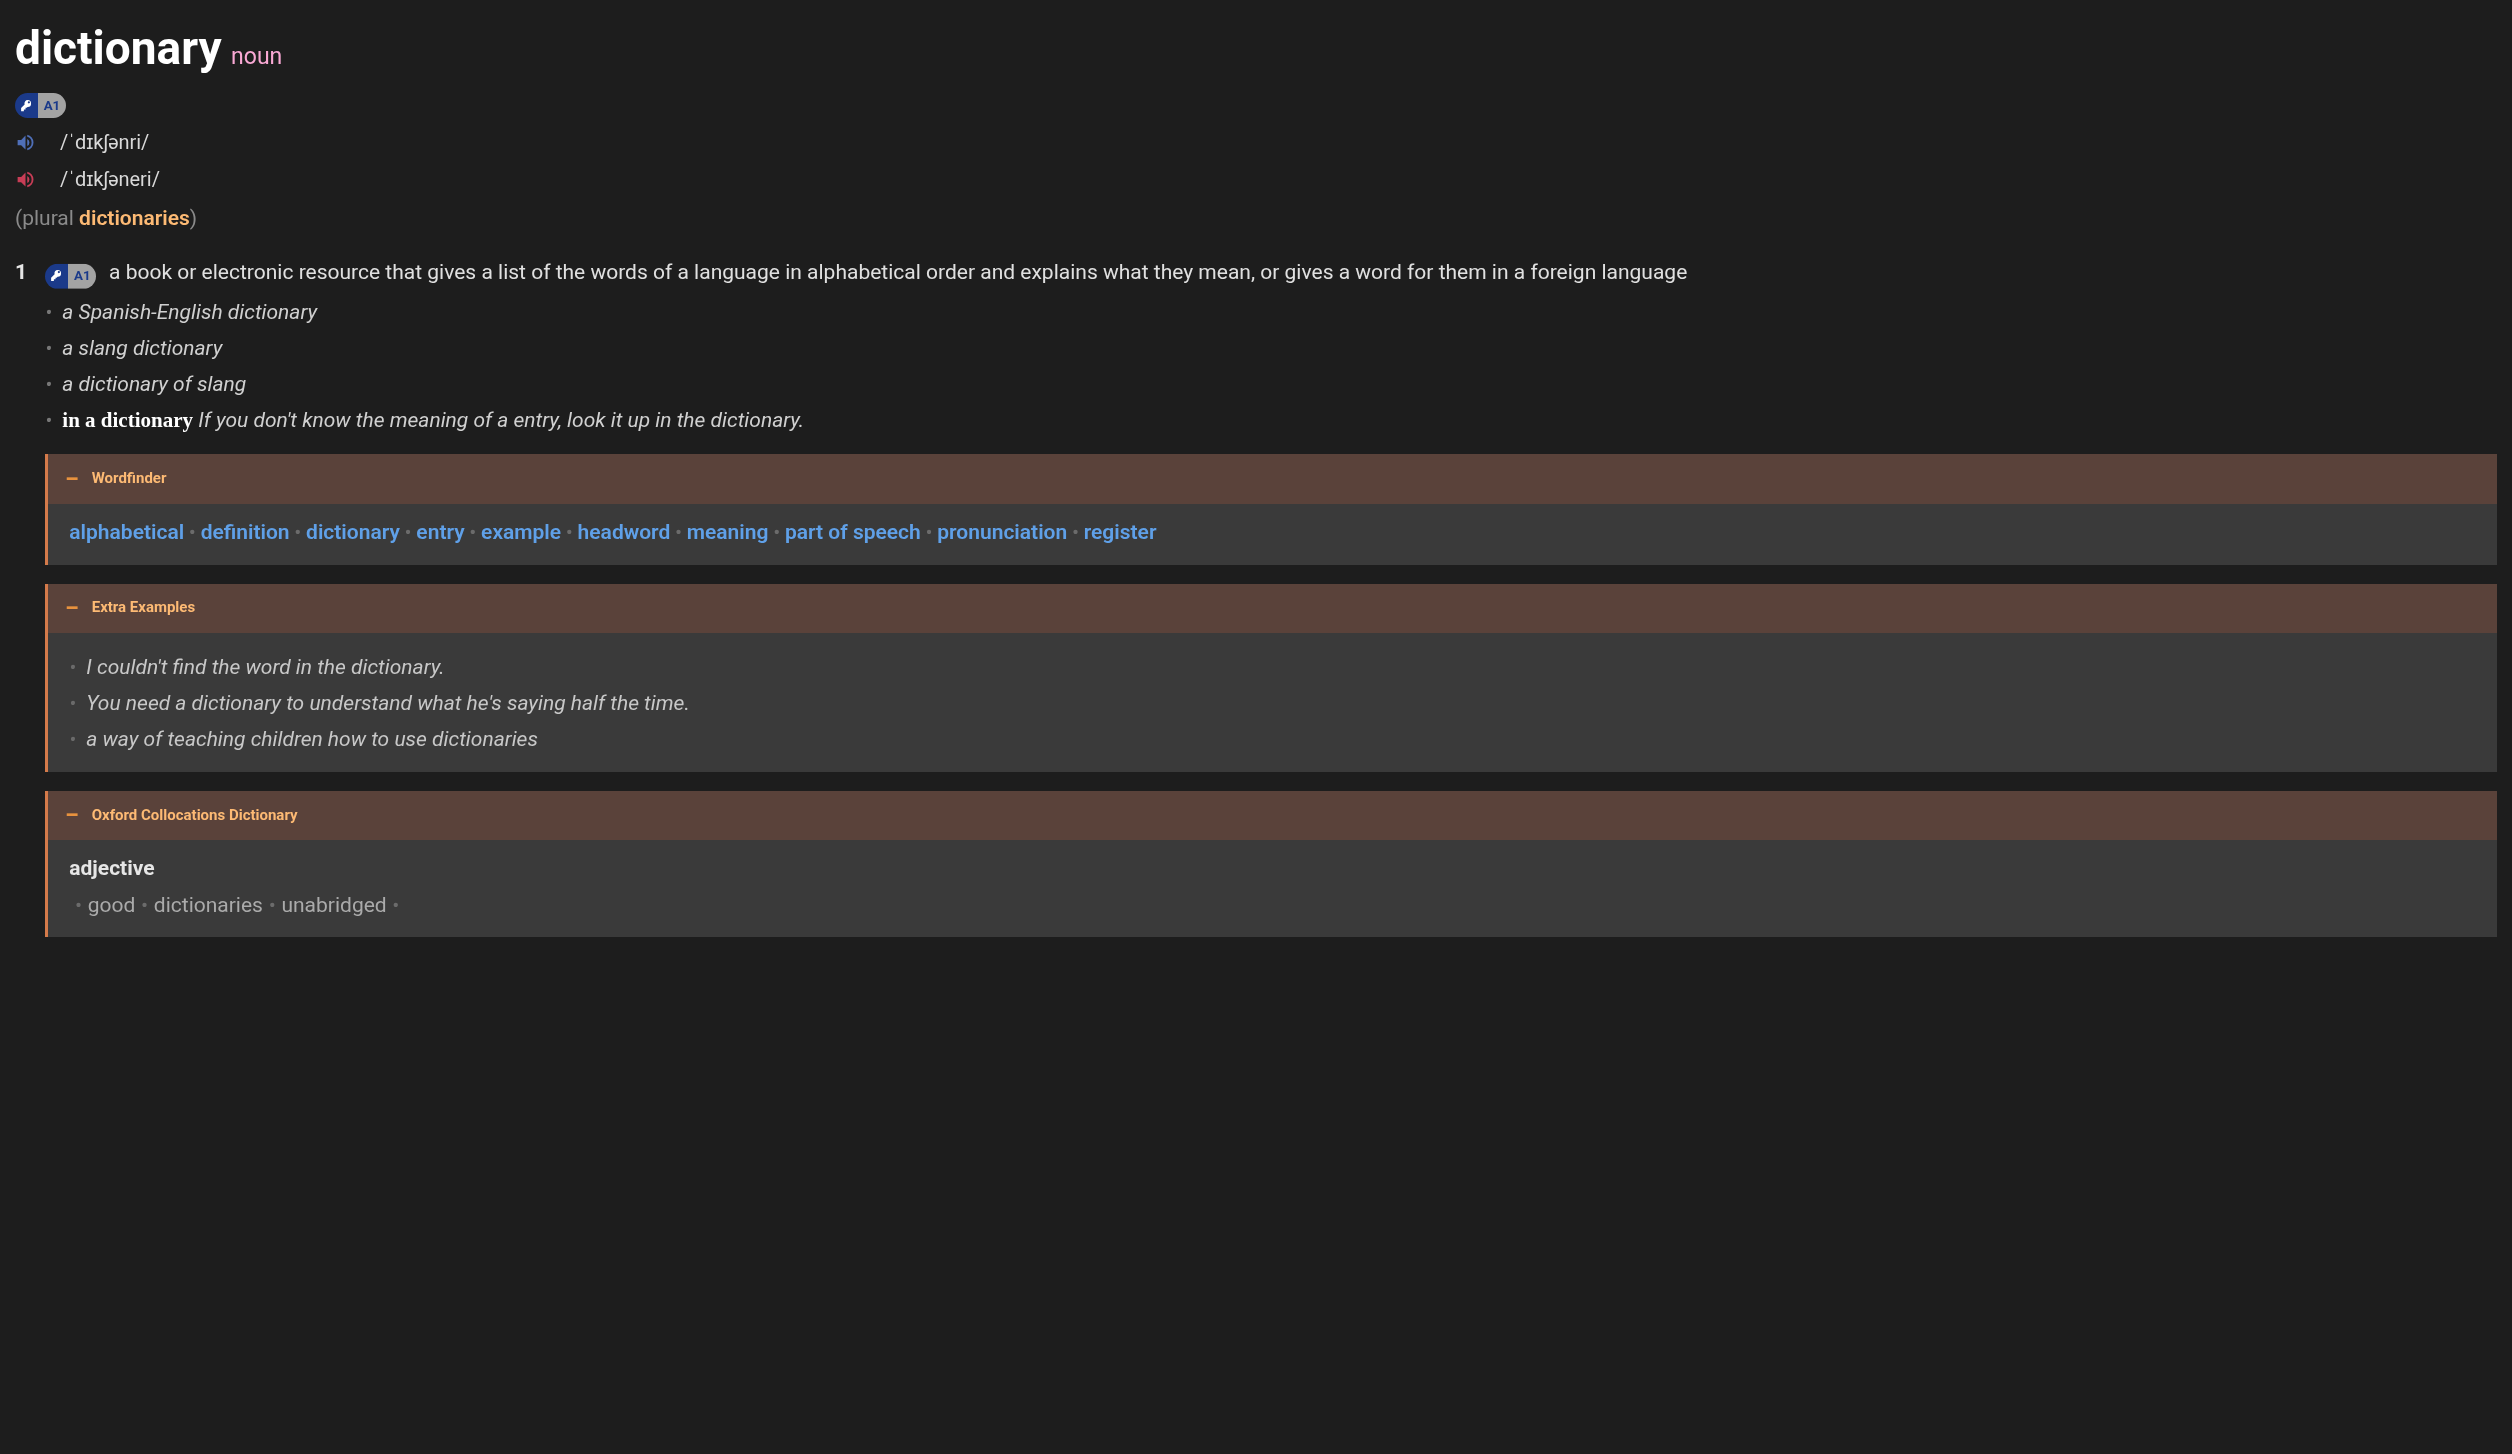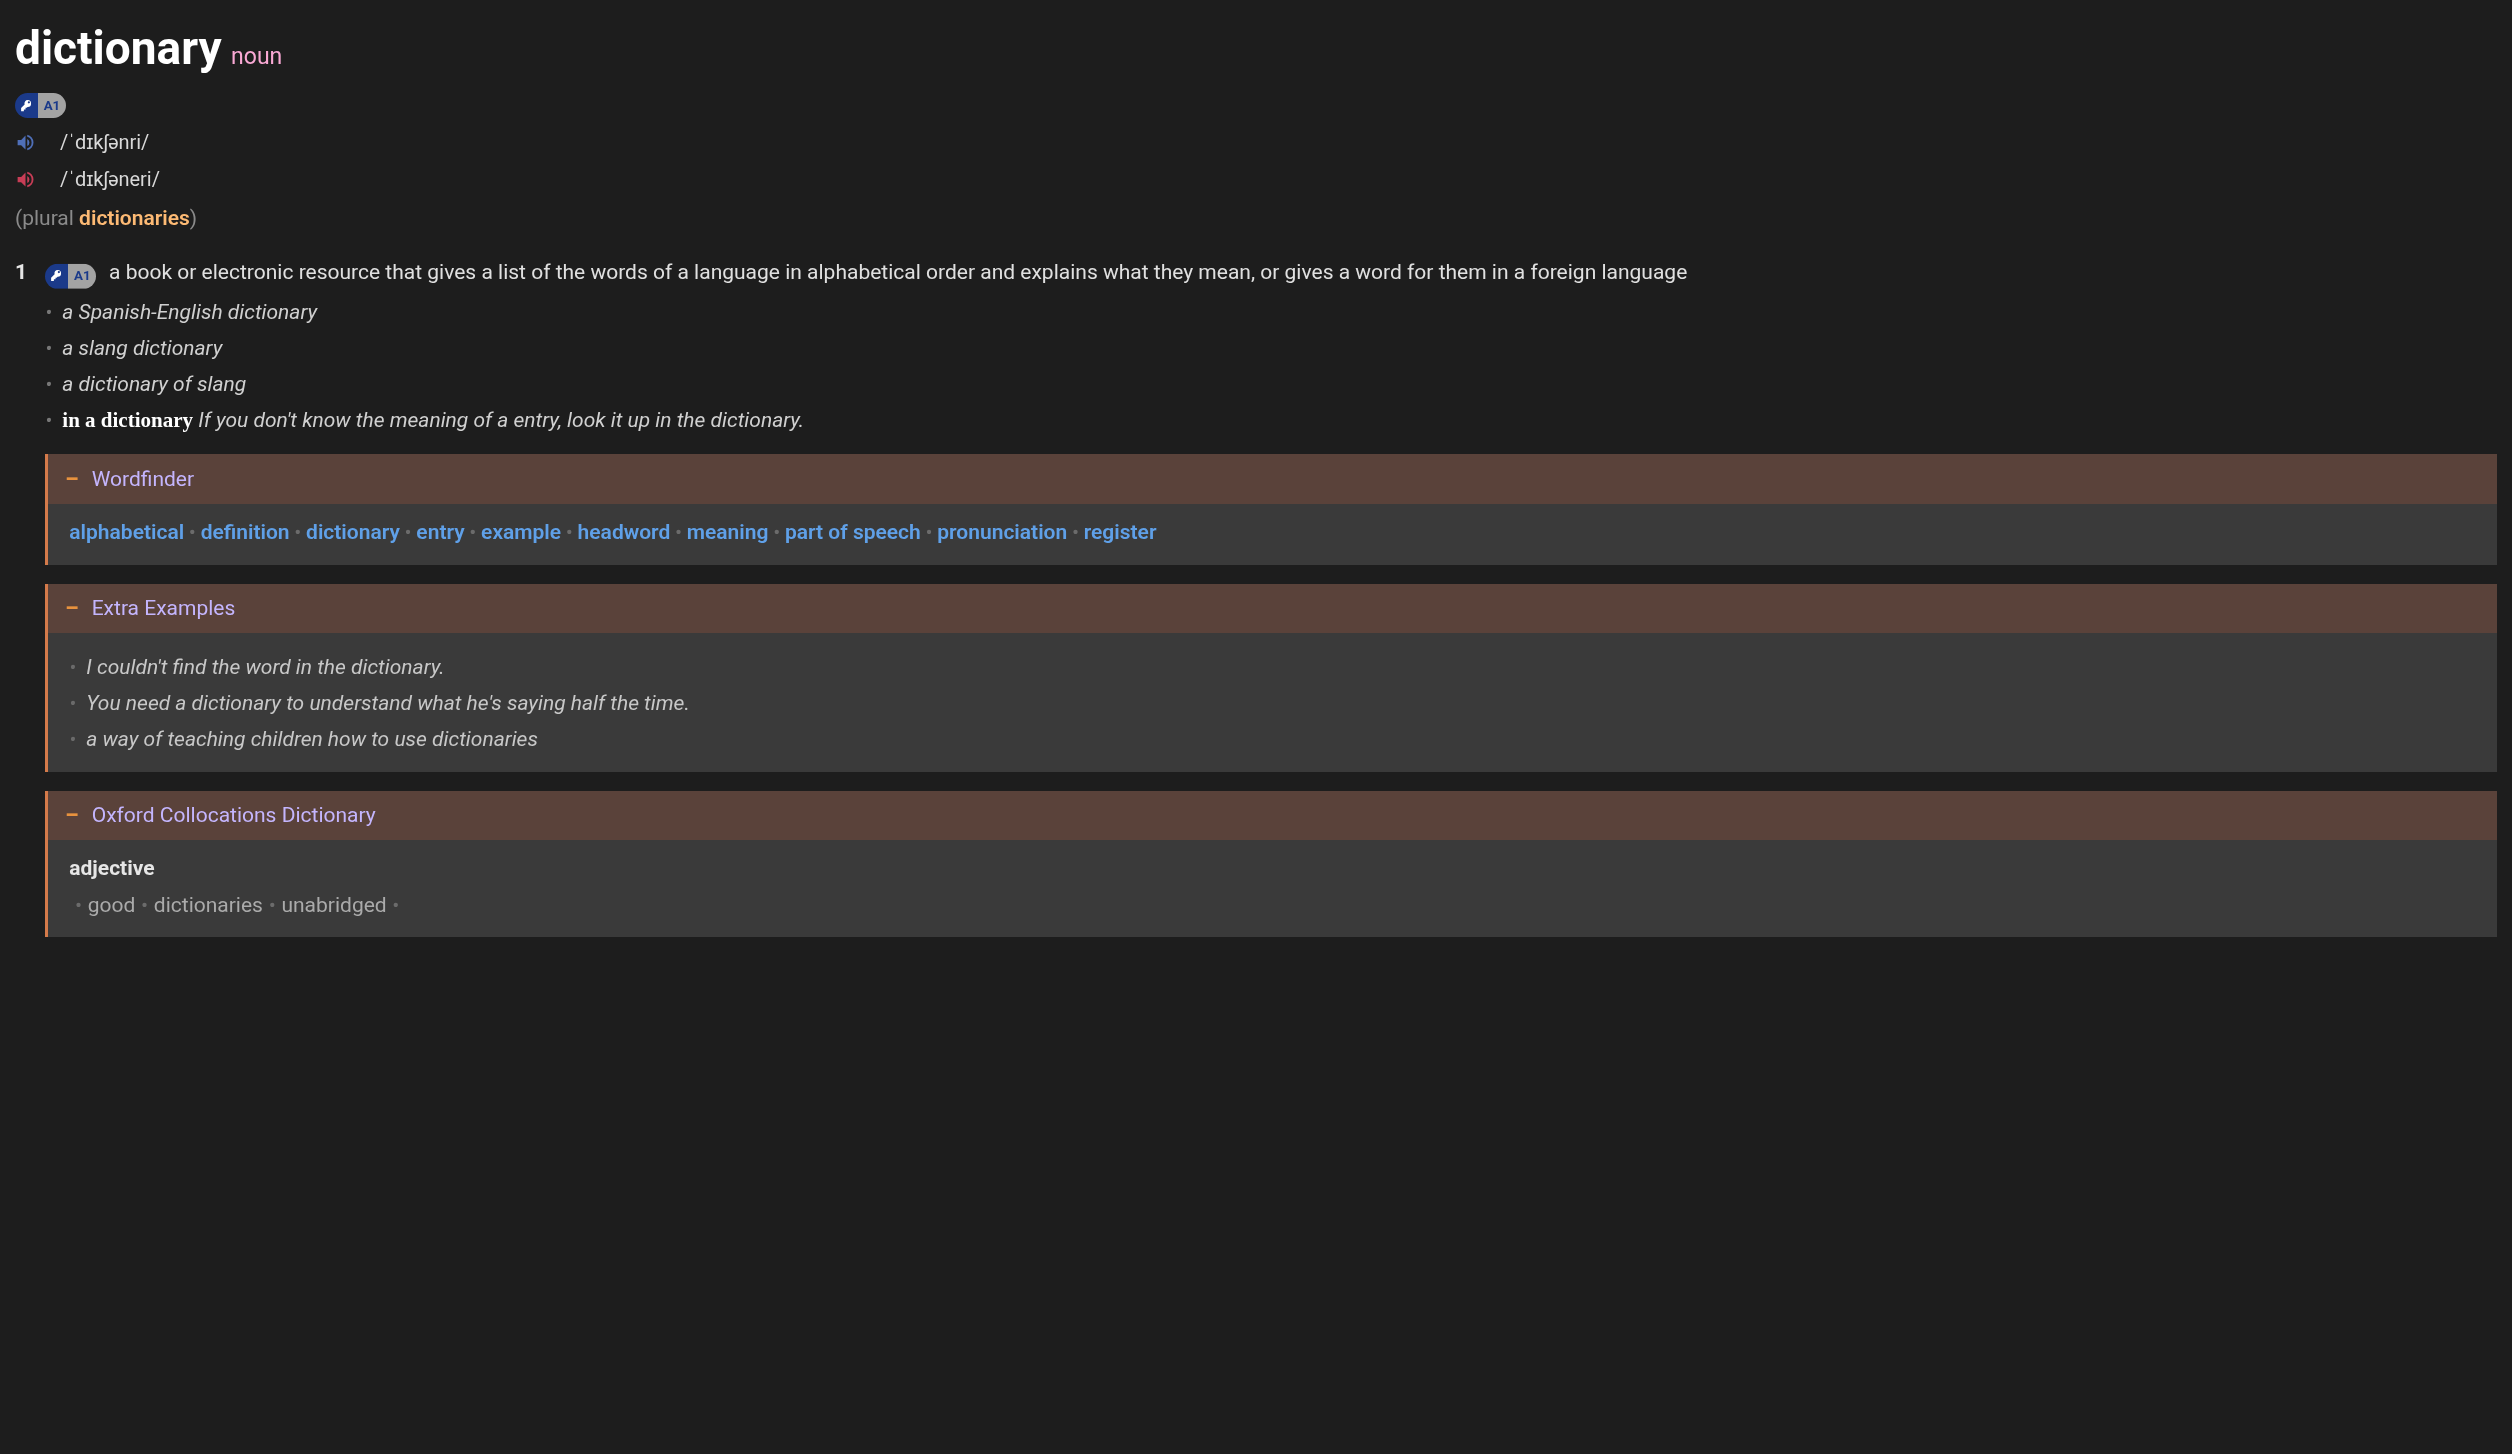--- a/index.html
+++ b/index.html
@@ -123,23 +123,23 @@
     padding: 9.5px 17px;
     cursor: pointer;
   }
   .panel-toggle {
     color: #e8923e;
     font-weight: 900;
     font-size: 21px;
     width: 15px;
   }
   .panel-title {
-    color: #c4b5fd;
-    font-weight: 400;
-    font-size: 21px;
+    color: #fdba74;
+    font-weight: 700;
+    font-size: 15px;
   }
   .panel-body {
     padding: 13.3px 21px 17px 21px;
     background: #3a3a3a;
   }
   .wordfinder-links {
     color: #5fa0e8;
     font-weight: 600;
     font-size: 21px;
   }

